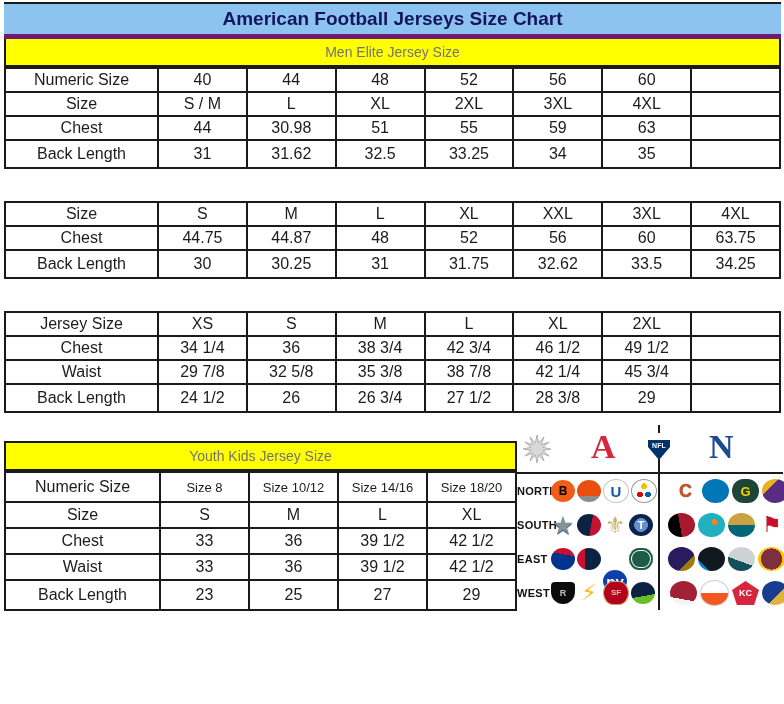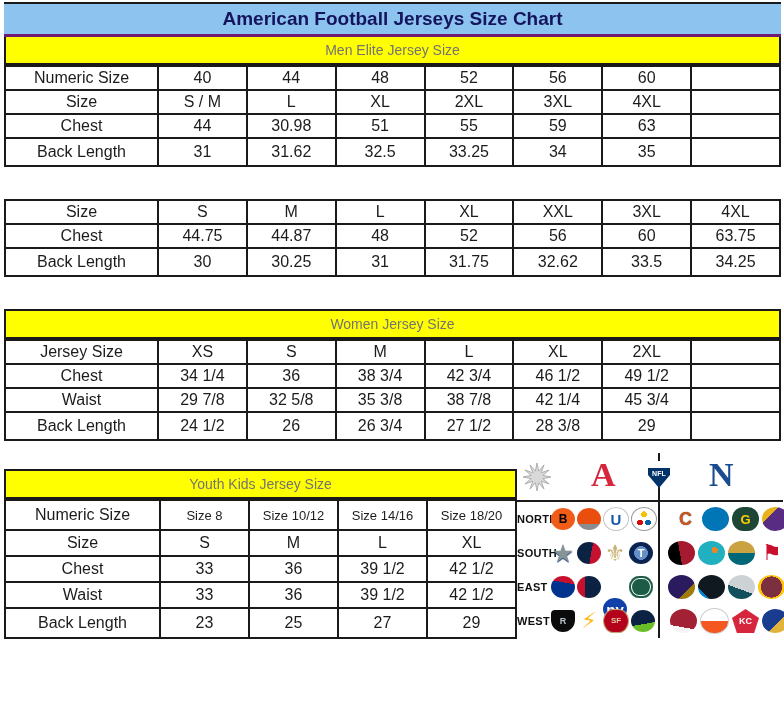--- a/index.html
+++ b/index.html
@@ -1,18 +1,18 @@
 <!DOCTYPE html>
 <html><head>
 <meta charset="utf-8">
 <style>
   html,body{margin:0;padding:0;}
   body{width:784px;height:704px;background:#fff;font-family:"Liberation Sans","DejaVu Sans",sans-serif;color:#1c1c1c;}
   .sheet{padding:2px 3px 0 4px;}
-  .title{height:30px;background:#8cc3ef;border-top:2px solid #1a1a1a;border-bottom:3px solid #701a75;
+  .title{height:30px;background:#8cc3ef;border-top:2px solid #1a1a1a;border-bottom:5px solid #701a75;
          display:flex;align-items:center;justify-content:center;font-weight:bold;font-size:19px;color:#15155e;}
   .band{height:26px;background:#ffff00;border:2px solid #1a1a1a;border-top:none;
         display:flex;align-items:center;justify-content:center;font-size:14px;color:#737373;}
   .band.bt{border-top:2px solid #1a1a1a;}
   table{border-collapse:collapse;width:100%;table-layout:fixed;}
   td{border:2px solid #1a1a1a;height:22px;text-align:center;font-size:16px;padding:0;white-space:nowrap;overflow:hidden;}
   td.h-big{height:26px;}
   td.sm{font-size:13px;}
   .gap{height:32px;}
   .bottom{position:relative;height:200px;margin-top:12px;}
@@ -145,21 +145,20 @@
       <td class="h-big">31.75</td>
       <td class="h-big">32.62</td>
       <td class="h-big">33.5</td>
       <td class="h-big">34.25</td>
     </tr>
   </tbody>
     </table>
 
   <div class="gap"></div>
 
-  <div class="band bt">Women Jersey Size</div>
   <table>
     <colgroup>
         <col style="width:153px">
         <col>
         <col>
         <col>
         <col>
         <col>
         <col>
         <col>

